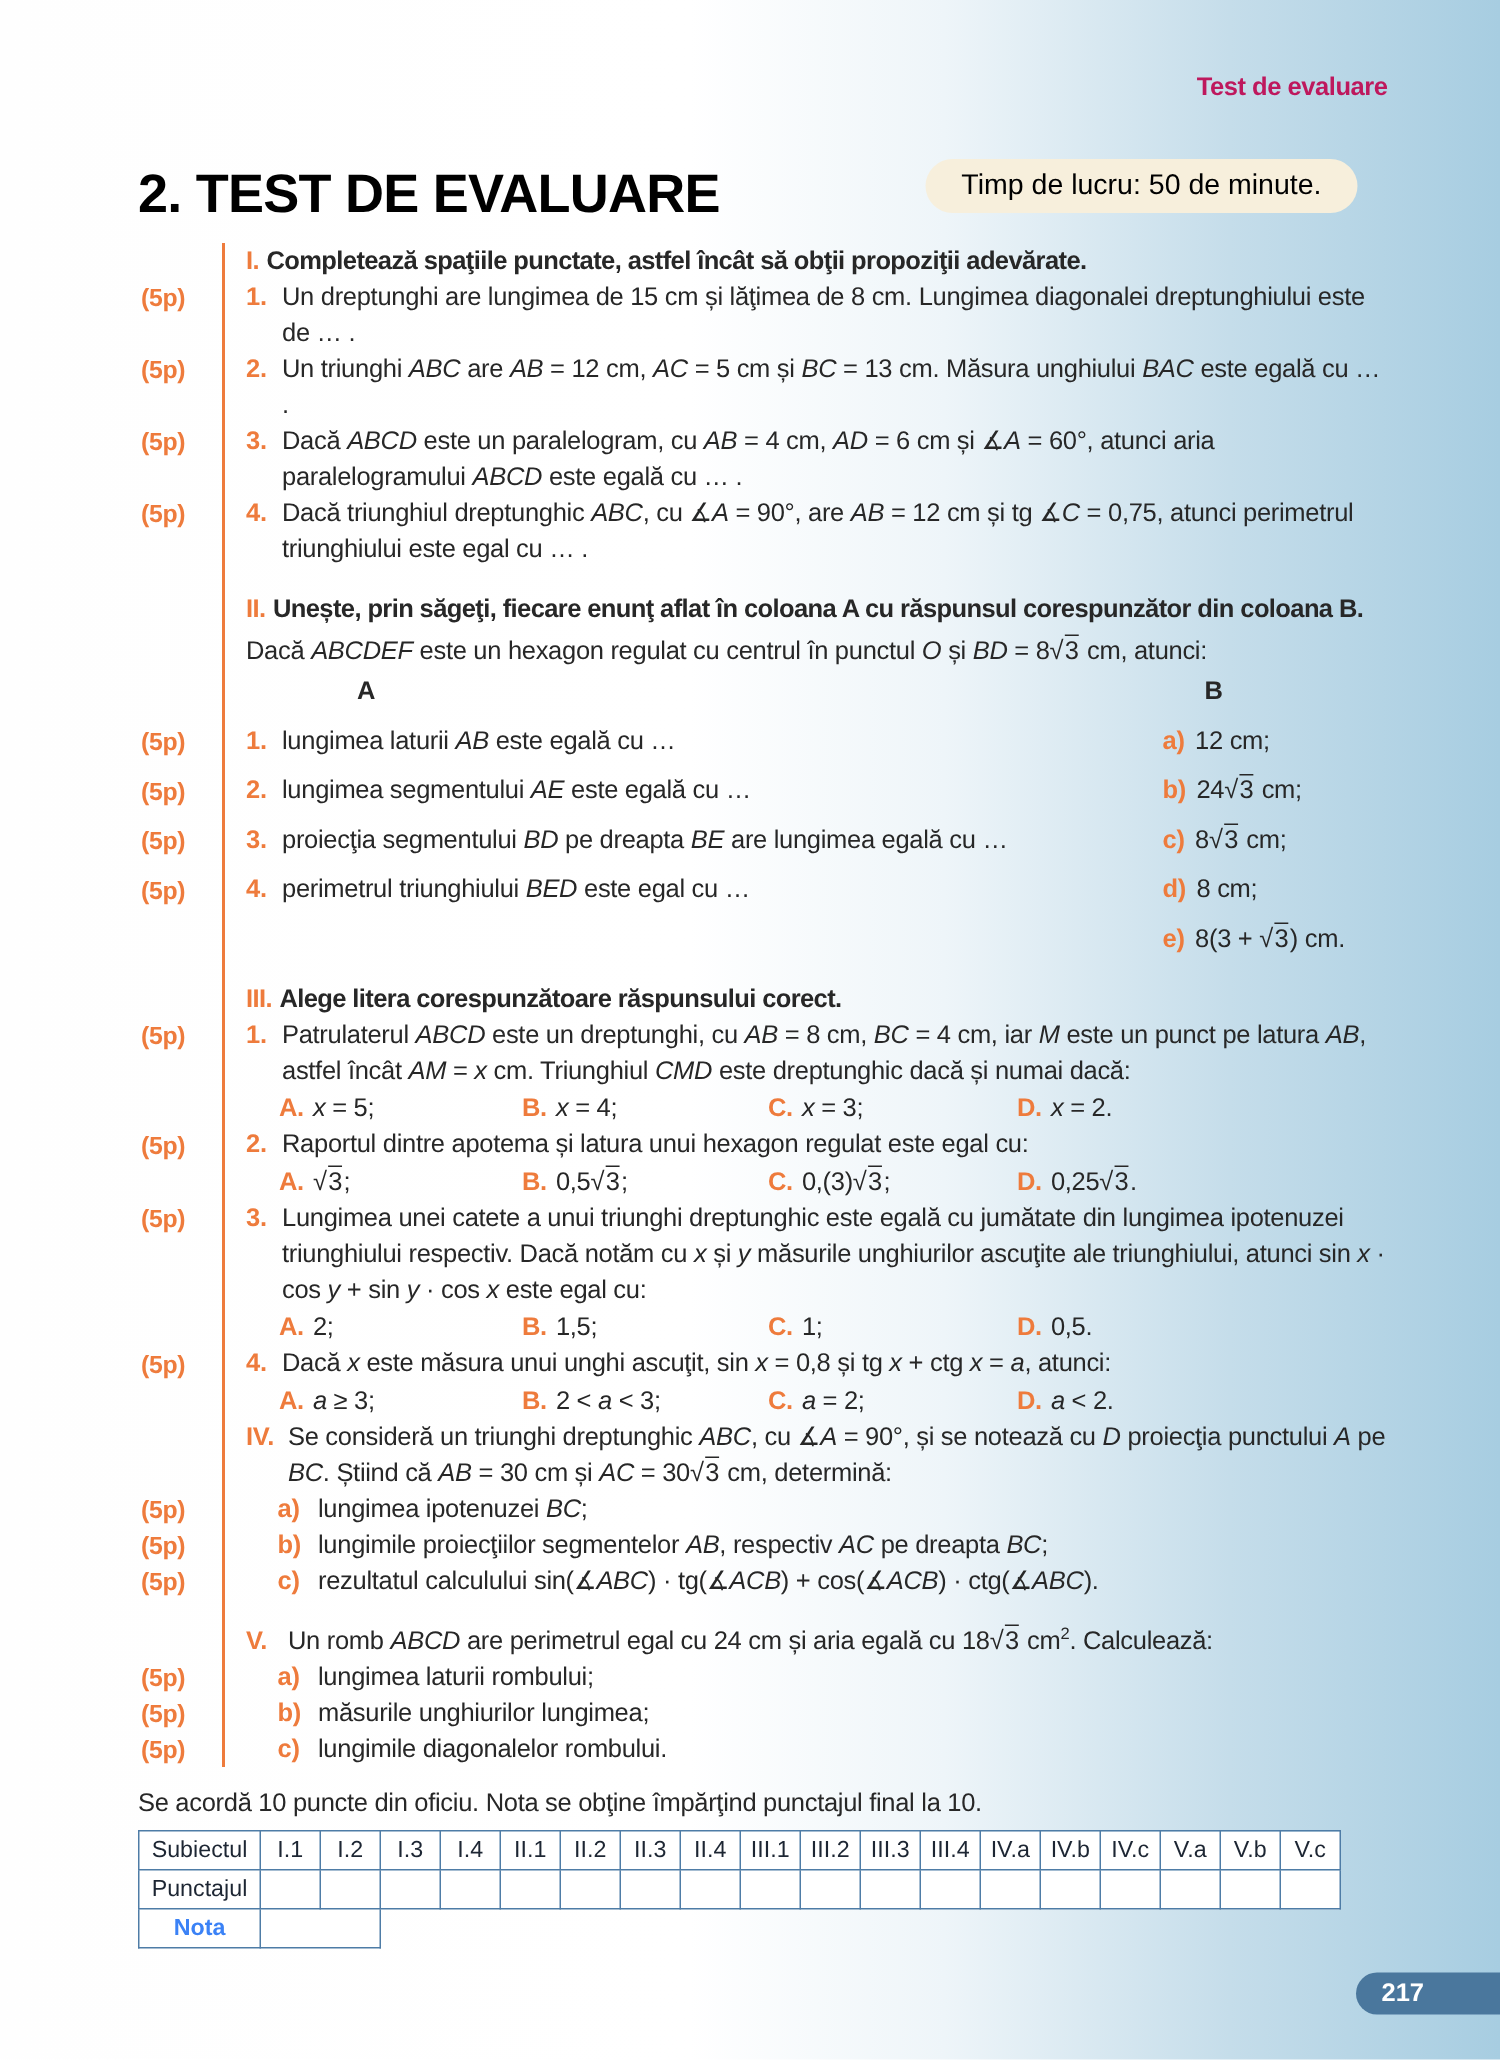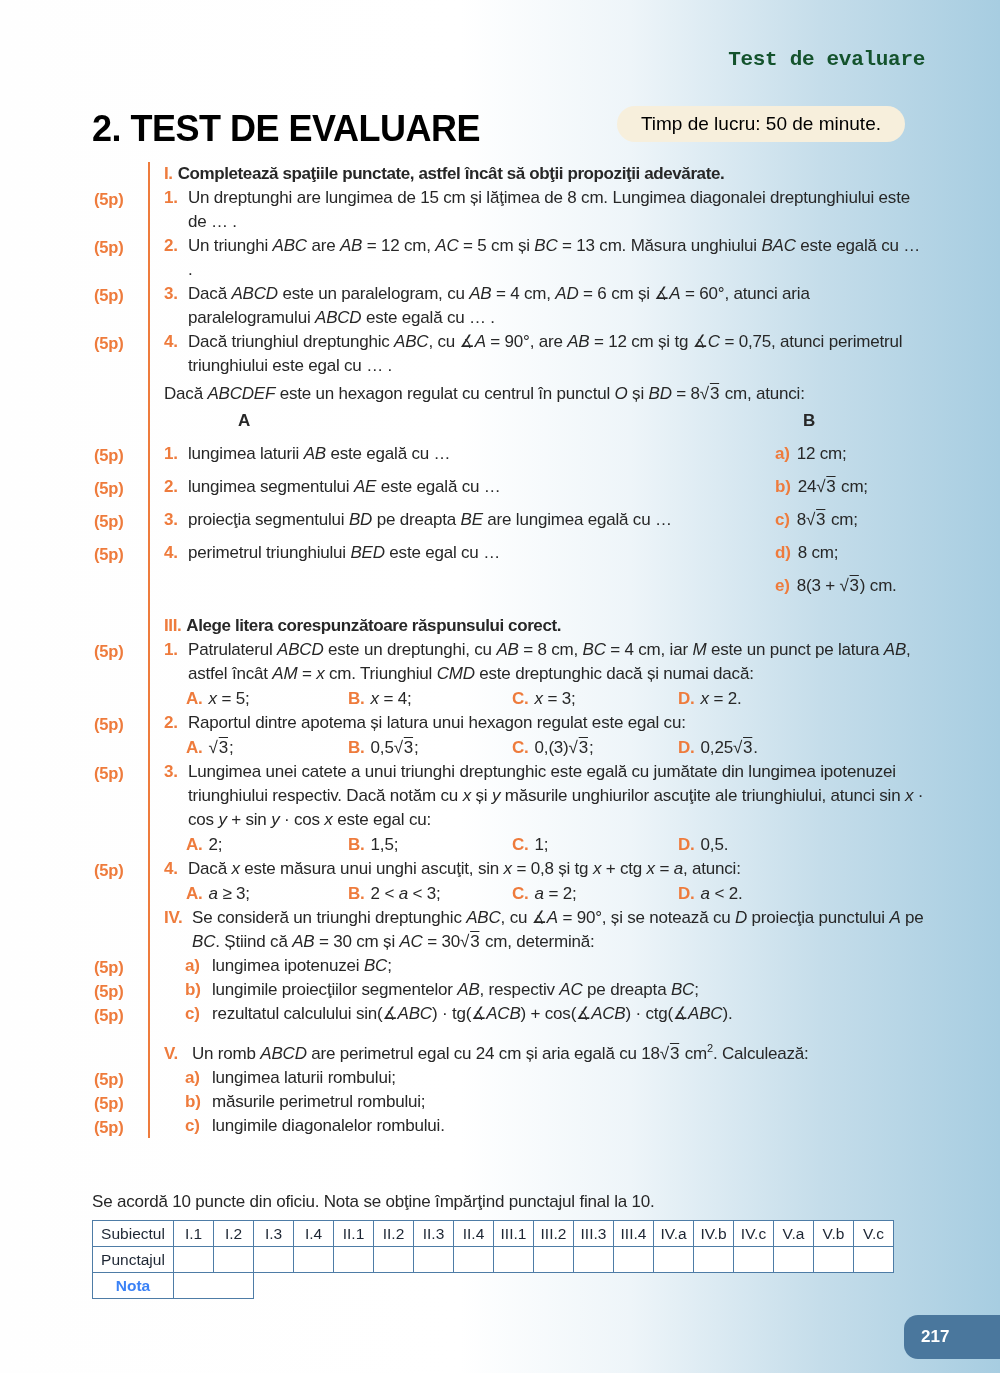--- a/index.html
+++ b/index.html
@@ -6,21 +6,21 @@
   html,body { width:1000px; height:1373px; }
   body {
     position:relative;
     font-family:"Liberation Sans", sans-serif;
     color:#272727;
     background:linear-gradient(90deg, #fefefe 0%, #ffffff 46%, #eef5f9 63%, #c5ddea 82%, #a7cde1 100%);
     overflow:hidden;
   }
   .running-header{
     position:absolute; top:48px; right:75px;
-    font-size:21px; font-weight:bold; color:#14532d; letter-spacing:-0.3px;font-family:Liberation Mono, monospace;
+    font-size:17px; font-weight:bold; color:#be185d; letter-spacing:-0.3px;
   }
   .page-title{
     position:absolute; top:108px; left:92px;
     font-size:36px; font-weight:bold; color:#000000; letter-spacing:-0.5px;
   }
   .time-badge{
     position:absolute; top:106px; right:95px;
     background:#f7efdc; color:#000000;
     font-size:19px; padding:7px 24px; border-radius:18px;
   }
@@ -66,21 +66,21 @@
   .footer-note{ position:absolute; left:92px; top:1192px; font-size:17px; letter-spacing:-0.2px; }
   .score-table{ position:absolute; left:92px; top:1220px; border-collapse:collapse; }
   .score-table td{
     border:1px solid #4e7ca6; background:#ffffff;
     height:26px; font-size:15.5px; color:#1d2633; padding:1px 6px;text-align:center;
   }
   td.lbl{ width:81px; }
   td.c{ width:40px; text-align:center; padding:1px 2px; }
   td.nota{ color:#3b82f6; font-weight:bold; }
   .page-badge{
-    position:absolute; right:0; top:1315px; width:96px; height:44px;
+    position:absolute; right:0; top:1315px; width:96px; height:28px;
     background:#4a779d; color:#ffffff; border-radius:14px 0 0 14px;
     display:flex; align-items:center; padding-left:17px;
     font-size:17px; font-weight:bold;
   }
 </style>
 </head>
 <body>
 
 <div class="running-header">Test de evaluare</div>
 <div class="page-title">2. TEST DE EVALUARE</div>
@@ -104,20 +104,21 @@
     <span class="pts">(5p)</span>
     <span class="num">3.</span>
     <span class="txt">Dacă <i>ABCD</i> este un paralelogram, cu <i>AB</i> = 4 cm, <i>AD</i> = 6 cm și ∡<i>A</i> = 60°, atunci aria paralelogramului <i>ABCD</i> este egală cu … .</span>
   </div>
   <div class="row item">
     <span class="pts">(5p)</span>
     <span class="num">4.</span>
     <span class="txt">Dacă triunghiul dreptunghic <i>ABC</i>, cu ∡<i>A</i> = 90°, are <i>AB</i> = 12 cm și tg ∡<i>C</i> = 0,75, atunci perimetrul triunghiului este egal cu … .</span>
   </div>
 
+  <div class="row heading-row gap-m"><span class="numeral">II.</span><span>Unește, prin săgeţi, fiecare enunţ aflat în coloana A cu răspunsul corespunzător din coloana B.</span></div>
   <div class="row" style="margin-top:4px;">Dacă <i>ABCDEF</i> este un hexagon regulat cu centrul în punctul <i>O</i> și <i>BD</i> = 8√<span class="ov">3</span> cm, atunci:</div>
 
   <div class="ab-row">
     <span class="col-a">A</span>
     <span class="col-b">B</span>
   </div>
 
   <div class="match-row">
     <span class="pts">(5p)</span>
     <div class="match-left">
@@ -302,21 +303,21 @@
     <span class="pts">(5p)</span>
     <div class="sub-item">
         <span class="sub-letter">a)</span>
         <span class="txt">lungimea laturii rombului;</span>
       </div>
   </div>
   <div class="row">
     <span class="pts">(5p)</span>
     <div class="sub-item">
         <span class="sub-letter">b)</span>
-        <span class="txt">măsurile perimetrul rombului;</span>
+        <span class="txt">măsurile unghiurilor lungimea;</span>
       </div>
   </div>
   <div class="row">
     <span class="pts">(5p)</span>
     <div class="sub-item">
         <span class="sub-letter">c)</span>
         <span class="txt">lungimile diagonalelor rombului.</span>
       </div>
   </div>
 

